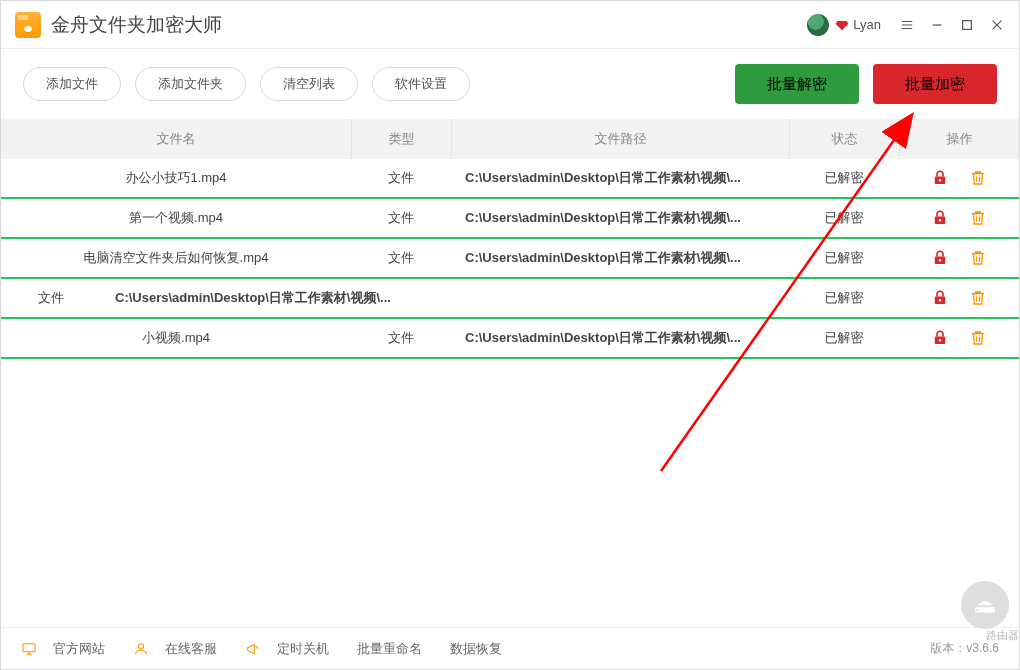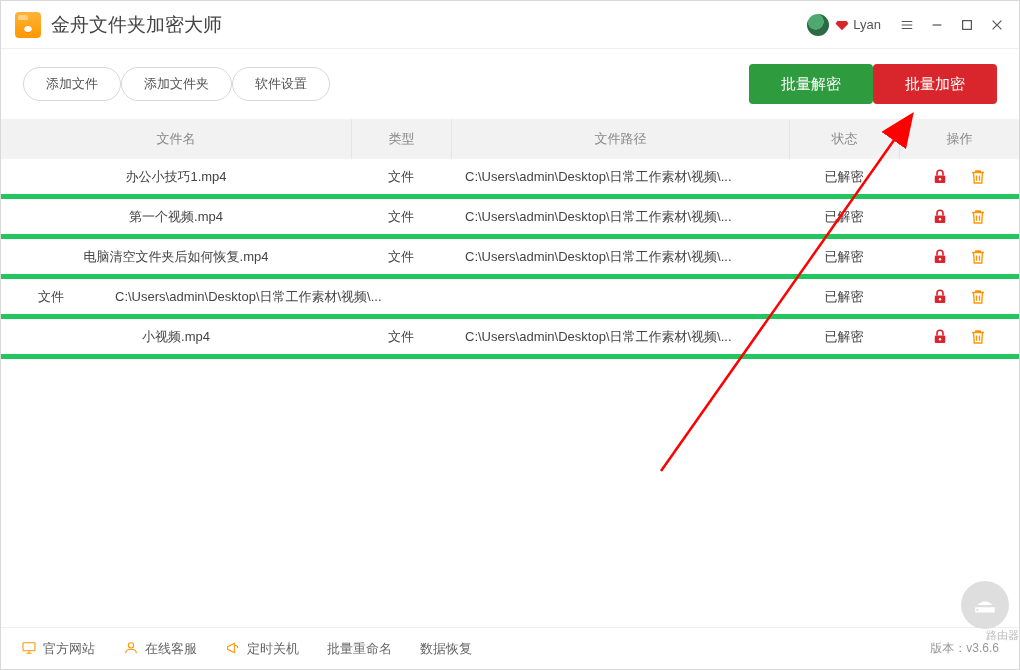--- a/index.html
+++ b/index.html
@@ -55,66 +55,67 @@
 .username { font-size: 13px; color: #555; margin-right: 18px; }
 .winctrl { display: flex; gap: 14px; align-items: center; }
 .winbtn { width: 16px; height: 16px; display: flex; align-items: center; justify-content: center; cursor: pointer; color: #555; }
 .winbtn svg { width: 14px; height: 14px; }
 
 .toolbar {
   height: 70px;
   display: flex;
   align-items: center;
   padding: 0 22px;
+  gap: 14px;
 }
 .tbtn {
   height: 34px; padding: 0 22px;
   border: 1px solid #d8d8d8; border-radius: 17px;
   background: #fff; color: #555; font-size: 13px;
   display: flex; align-items: center; cursor: pointer;
 }
 .toolbar-spacer { flex: 1; }
 .bigbtn {
   height: 40px; width: 124px;
   border-radius: 4px; border: none;
-  color: #ffffff; font-size: 15px; font-weight: 500;
+  color: #000000; font-size: 15px; font-weight: 500;
   display: flex; align-items: center; justify-content: center; cursor: pointer;
 }
 .green { background: #2e9b3f; }
 .red { background: #d8262c; }
 
 .table { width: 100%; }
 .thead {
   display: flex; height: 40px; background: #f2f2f2;
   align-items: center; color: #888; font-size: 13px;
 }
 .col-name { width: 350px; text-align: center; }
 .col-type { width: 100px; text-align: center; border-left: 1px solid #e5e5e5; }
 .col-path { flex: 1; text-align: center; border-left: 1px solid #e5e5e5; }
 .col-status { width: 110px; text-align: center; border-left: 1px solid #e5e5e5; }
 .col-action { width: 120px; text-align: center; border-left: 1px solid #e5e5e5; }
 .thead > div { height: 100%; display: flex; align-items: center; justify-content: center; }
 .trow {
   display: flex; height: 40px; align-items: center;
-  border-bottom: 5px solid #22c55e; font-size: 13px; color: #444;
+  border-bottom: 2px solid #22c55e; font-size: 13px; color: #444;
 }
 .trow .col-type, .trow .col-path, .trow .col-status, .trow .col-action { border-left: none; }
 .trow > div { display: flex; align-items: center; justify-content: center; height: 100%; }
-.trow .col-path { justify-content: flex-start; padding-left: 14px; overflow: hidden; white-space: nowrap; }
+.trow .col-path { justify-content: flex-start; padding-left: 14px; overflow: hidden; white-space: nowrap; font-weight: bold; }
 .actions { display: flex; gap: 20px; }
 .iconbtn { width: 18px; height: 18px; cursor: pointer; }
 .iconbtn svg { width: 100%; height: 100%; }
 
 .footer {
   position: absolute; bottom: 0; left: 0; right: 0;
   height: 42px; border-top: 1px solid #eee;
   display: flex; align-items: center; padding: 0 20px;
   font-size: 13px; color: #666; gap: 28px;
 }
-.flink { display: flex; align-items: flex-start; gap: 6px; cursor: pointer; }
+.flink { display: flex; align-items: center; gap: 16px; cursor: pointer; }
 .flink svg { width: 16px; height: 16px; }
 .footer-spacer { flex: 1; }
 .version { color: #999; font-size: 12px; }
 .router-icon {
   position: absolute; right: 10px; bottom: 40px;
   width: 48px; height: 48px; border-radius: 50%;
   background: #d9d9d9; display: flex; align-items: center; justify-content: center;
   opacity: 0.85;
 }
 .router-icon svg { width: 26px; height: 26px; }
@@ -164,20 +165,21 @@
         <svg viewBox="0 0 16 16">
             <path stroke="#555" stroke-width="1.4" d="M3 3l10 10M13 3L3 13"></path>
           </svg>
       </span>
     </div>
   </div>
 
   <div class="toolbar">
     <button class="tbtn">添加文件</button>
     <button class="tbtn">添加文件夹</button>
+    <button class="tbtn">清空列表</button>
     <button class="tbtn">软件设置</button>
     <div class="toolbar-spacer"></div>
     <button class="bigbtn green">批量解密</button>
     <button class="bigbtn red">批量加密</button>
   </div>
 
   <div class="table">
     <div class="thead">
       <div class="col-name">文件名</div>
       <div class="col-type">类型</div>

